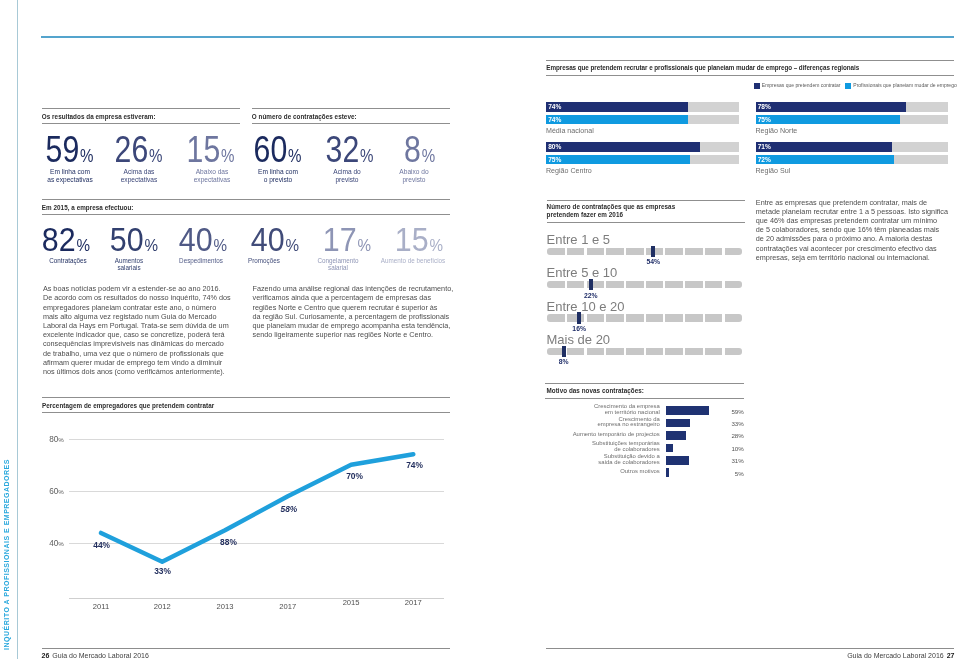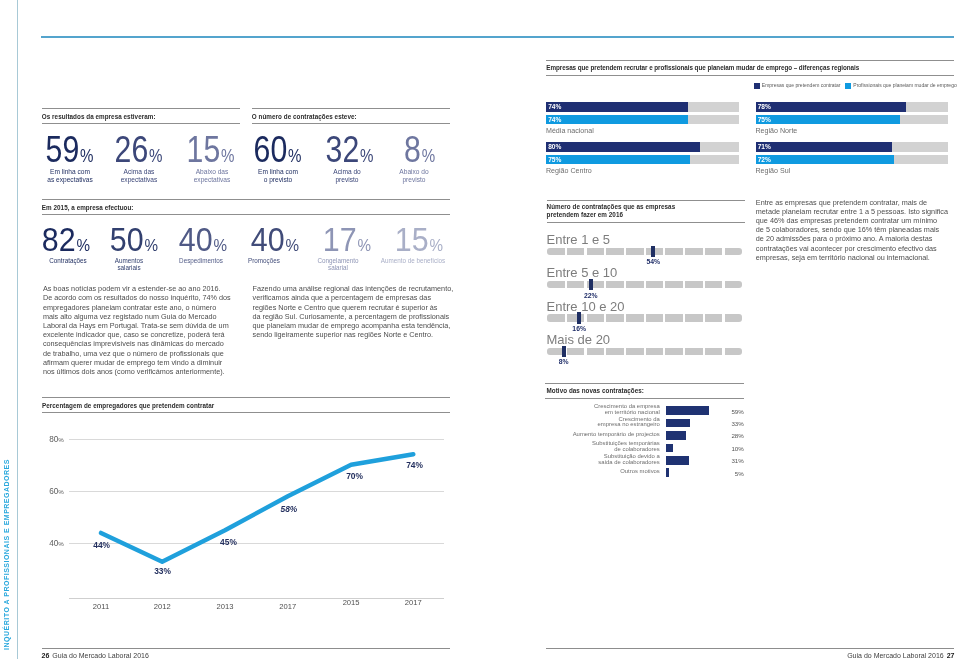--- a/index.html
+++ b/index.html
@@ -299,18 +299,18 @@
         <polyline points="101,532.91 162.2,561.7574999999999 225,530.2875 287.8,496.195 351.1,464.725 413.3,454.235" fill="none" stroke="#1fa0dc" stroke-width="4.4" stroke-linejoin="round" stroke-linecap="round"></polyline>
       </svg>
       <div class="ln-xlab" style="left:81px;top:601.5px;width:40px;">2011</div>
       <div class="ln-xlab" style="left:142.2px;top:601.5px;width:40px;">2012</div>
       <div class="ln-xlab" style="left:205px;top:601.5px;width:40px;">2013</div>
       <div class="ln-xlab" style="left:267.8px;top:601.5px;width:40px;">2017</div>
       <div class="ln-xlab" style="left:331.1px;top:597.9px;width:40px;">2015</div>
       <div class="ln-xlab" style="left:393.3px;top:597.9px;width:40px;">2017</div>
       <div class="ln-val" style="left:81.7px;top:540.6px;width:40px;text-align:center;line-height:8.6px;">44%</div>
       <div class="ln-val" style="left:142.6px;top:566.7px;width:40px;text-align:center;line-height:8.6px;">33%</div>
-      <div class="ln-val" style="left:208.5px;top:537.9px;width:40px;text-align:center;line-height:8.6px;">45%</div>
+      <div class="ln-val" style="left:208.5px;top:537.9px;width:40px;text-align:center;line-height:8.6px;">88%</div>
       <div class="ln-val" style="left:268.9px;top:505.1px;width:40px;text-align:center;line-height:8.6px;font-style:italic;">58%</div>
       <div class="ln-val" style="left:334.6px;top:472.4px;width:40px;text-align:center;line-height:8.6px;">70%</div>
       <div class="ln-val" style="left:394.6px;top:460.9px;width:40px;text-align:center;line-height:8.6px;">74%</div>
     </div>
 </div>
 
 </body></html>

